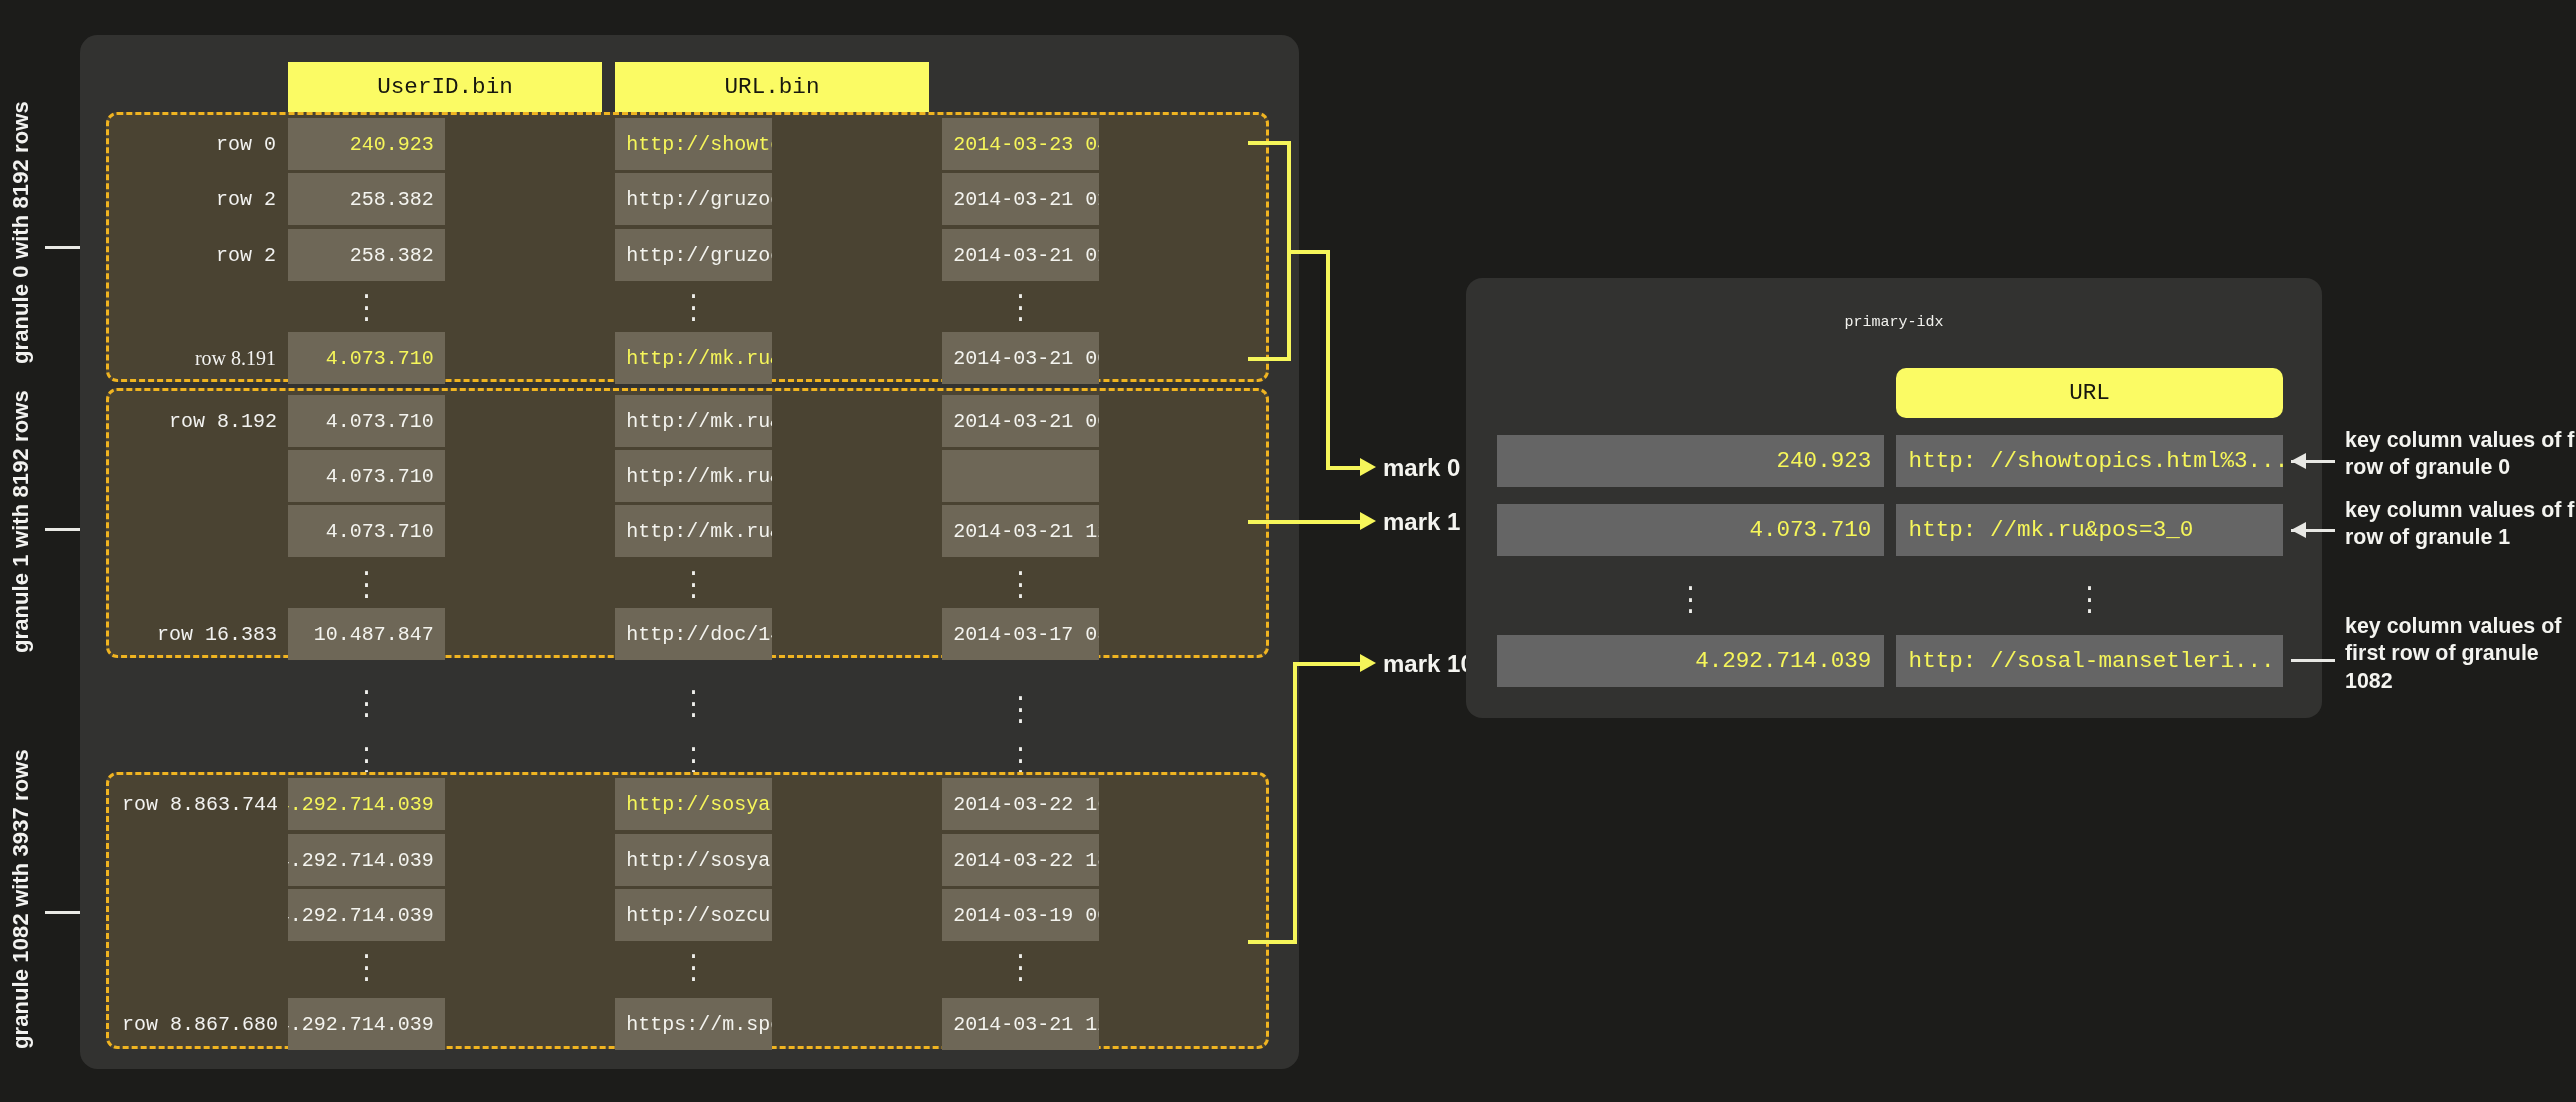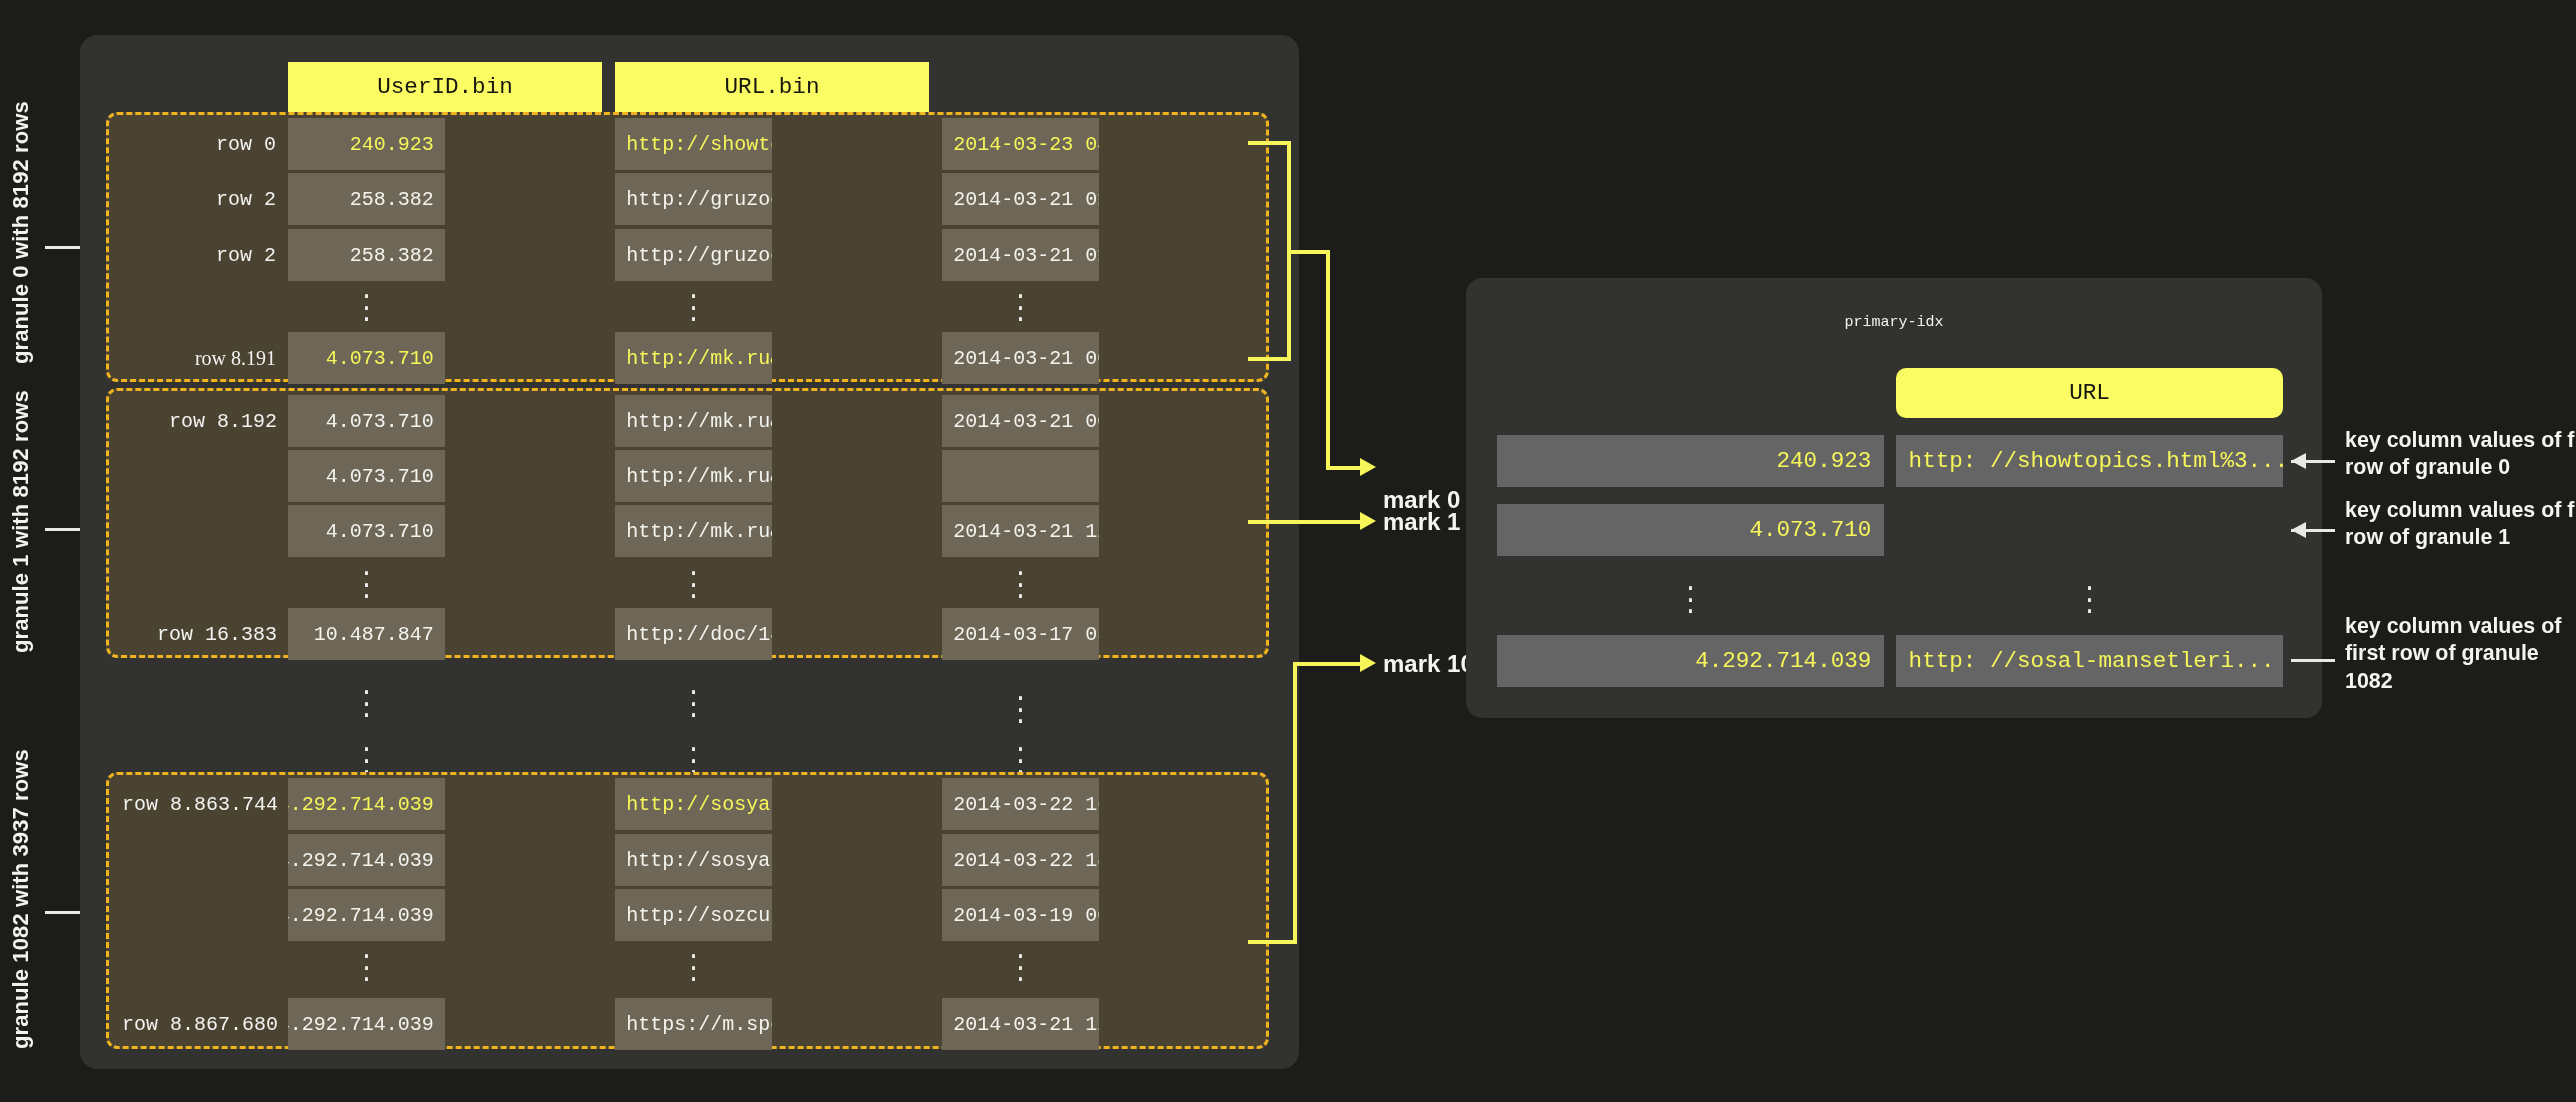--- a/index.html
+++ b/index.html
@@ -323,21 +323,21 @@
   <div class="cell txt" style="left:615px;top:998px;width:157px;height:52px;">https://m.sport.airway/?</div>
   <div class="cell txt" style="left:942px;top:998px;width:157px;height:52px;">2014-03-21 12:05:41</div>
 
   <div class="ln" style="left:1248px;top:141px;width:43px;height:3.8px;"></div>
   <div class="ln" style="left:1287px;top:141px;width:3.8px;height:220px;"></div>
   <div class="ln" style="left:1248px;top:357px;width:43px;height:3.8px;"></div>
   <div class="ln" style="left:1287px;top:250px;width:43px;height:3.8px;"></div>
   <div class="ln" style="left:1326px;top:250px;width:3.8px;height:220px;"></div>
   <div class="ln" style="left:1326px;top:466px;width:36px;height:3.8px;"></div>
   <div class="arrowhead" style="left:1360px;top:458px;"></div>
-  <div class="marklbl" style="left:1383px;top:454px;margin-top:32px;">mark 0</div>
+  <div class="marklbl" style="left:1383px;top:454px;">mark 0</div>
 
   <div class="ln" style="left:1248px;top:520px;width:114px;height:3.8px;"></div>
   <div class="arrowhead" style="left:1360px;top:512px;"></div>
   <div class="marklbl" style="left:1383px;top:508px;">mark 1</div>
 
   <div class="ln" style="left:1248px;top:940px;width:49px;height:3.8px;"></div>
   <div class="ln" style="left:1293px;top:662px;width:3.8px;height:282px;"></div>
   <div class="ln" style="left:1293px;top:662px;width:69px;height:3.8px;"></div>
   <div class="arrowhead" style="left:1360px;top:654px;"></div>
   <div class="marklbl" style="left:1383px;top:650px;">mark 1082</div>
@@ -345,20 +345,21 @@
   <div class="idxpanel" style="left:1466px;top:278px;width:856px;height:440px;"></div>
 
   <div class="idxtitle" style="left:1466px;top:314px;width:856px;">primary-idx</div>
 
   <div class="idxhead" style="left:1896px;top:368px;width:387px;height:50px;">URL</div>
 
   <div class="idxcell num" style="left:1497px;top:435px;width:387px;height:52px;">240.923</div>
   <div class="idxcell txt" style="left:1896px;top:435px;width:387px;height:52px;">http: //showtopics.html%3...</div>
 
   <div class="idxcell num" style="left:1497px;top:504px;width:387px;height:52px;">4.073.710</div>
+  <div class="idxcell txt" style="left:1896px;top:504px;width:387px;height:52px;">http: //mk.ru&amp;pos=3_0</div>
 
   <div class="vdots" style="left:1497px;top:578px;width:387px;">
     <span>.</span>
       <span>.</span>
       <span>.</span>
     </div>
   <div class="vdots" style="left:1896px;top:578px;width:387px;">
     <span>.</span>
       <span>.</span>
       <span>.</span>

